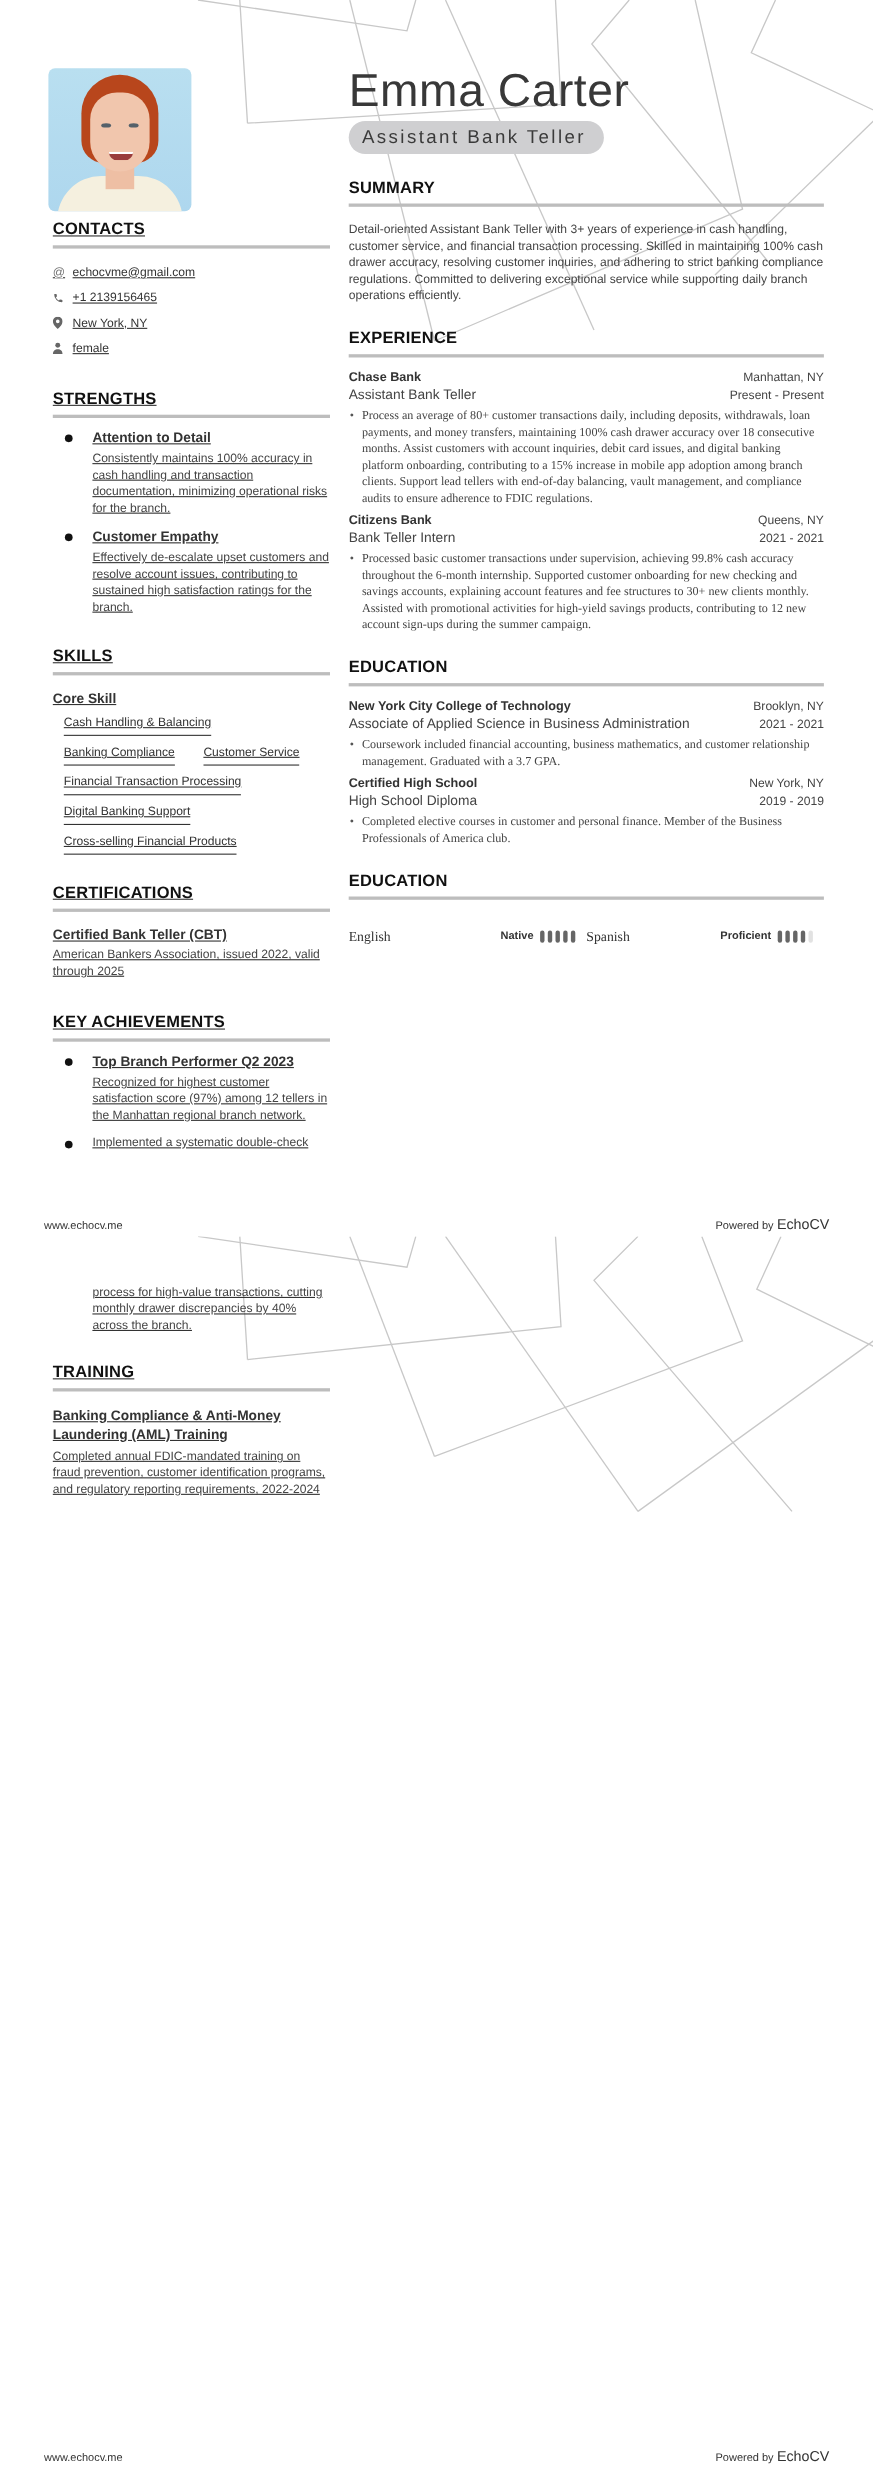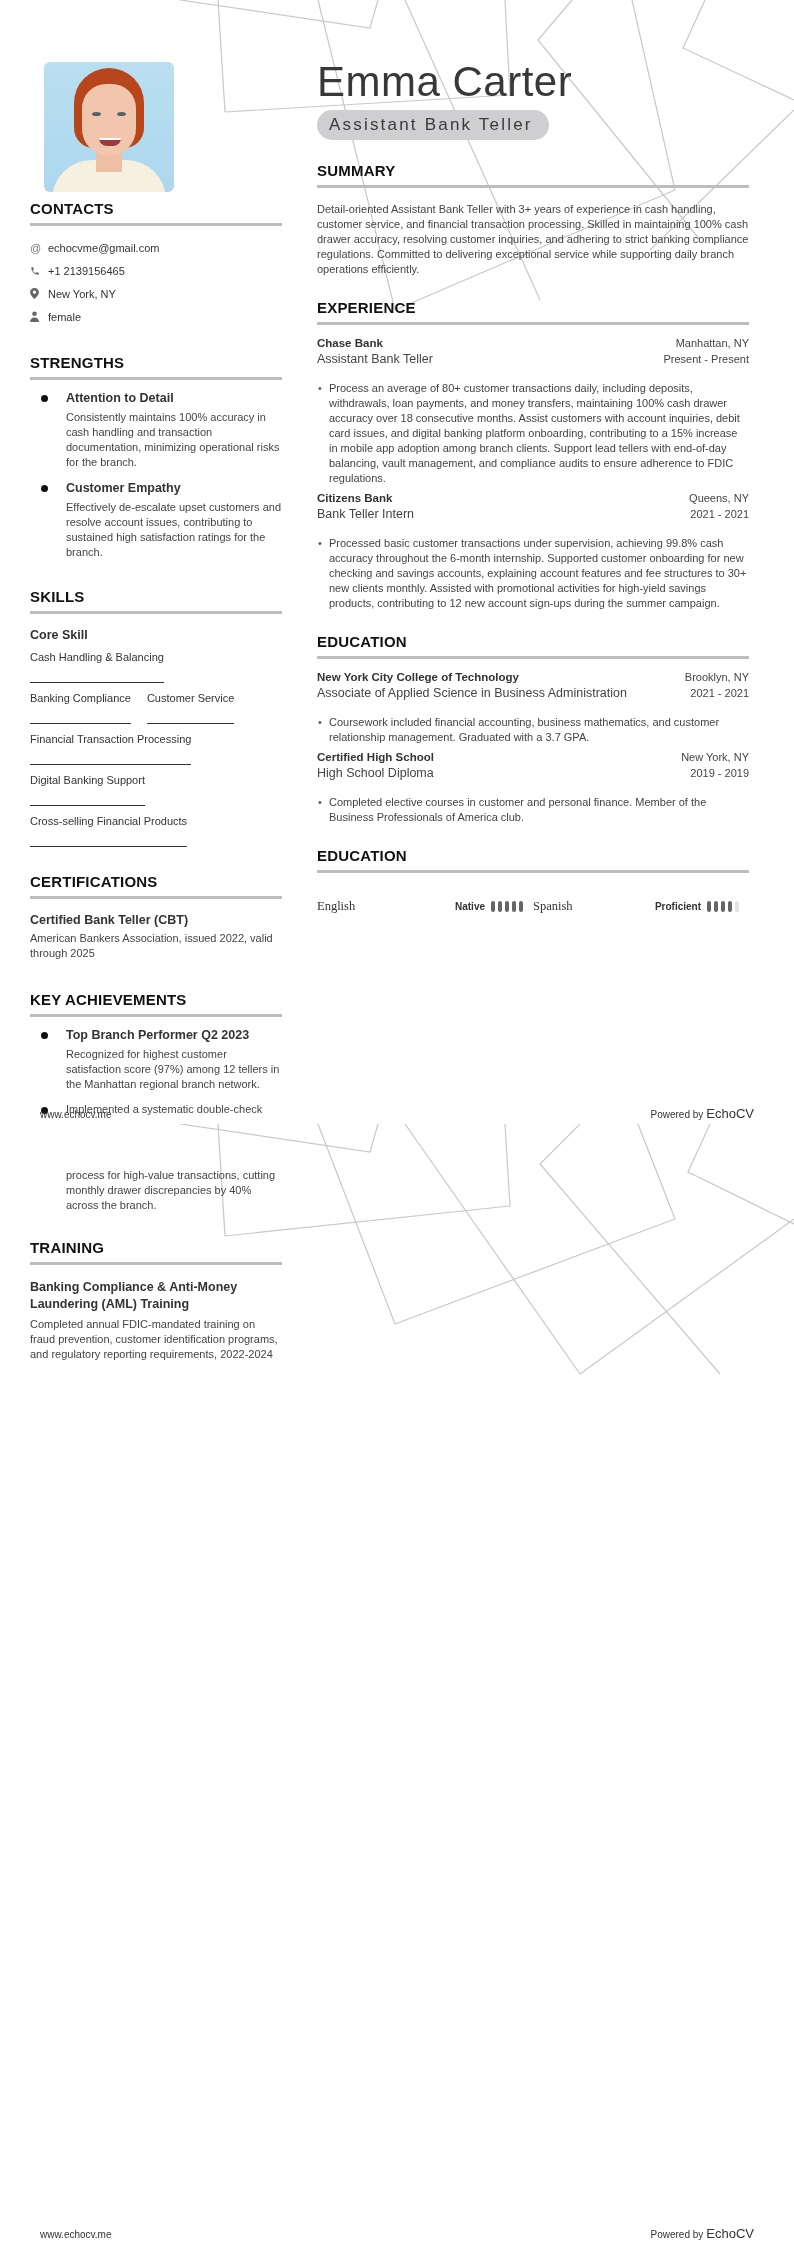--- a/index.html
+++ b/index.html
@@ -21,47 +21,47 @@
   .photo .body { position: absolute; left: 8px; top: 98px; width: 114px; height: 50px; border-radius: 40px 40px 0 0; background: #f5f0df; }
   .photo .neck { position: absolute; left: 52px; top: 88px; width: 26px; height: 22px; background: #eebfa4; }
 
   .name { position: absolute; left: 317px; top: 58px; font-size: 42px; font-weight: 400; color: #383838; letter-spacing: 0.5px; }
   .role-pill { position: absolute; left: 317px; top: 110px; height: 30px; padding: 0 16px 0 12px; border-radius: 15px; background: #cfcfd1;
     font-size: 17px; letter-spacing: 2.2px; color: #3a3a3a; line-height: 30px; }
 
   .sec-title { font-size: 15px; font-weight: 700; color: #111; letter-spacing: 0.2px; }
   .sec-rule { height: 3px; background: #bdbdbd; margin-top: 6px; }
 
-  .left-col { position: absolute; left: 30px; width: 252px; }
+  .left-col { position: absolute; left: 48px; width: 252px; text-decoration: underline; }
   .right-col { position: absolute; left: 317px; width: 432px; }
 
   .contact-item { display: flex; align-items: center; height: 23px; font-size: 11px; color: #333; }
   .contact-item .ico { width: 18px; color: #777; font-size: 11px; display: inline-flex; justify-content: flex-start; }
 
   .bullet-item { position: relative; padding-left: 36px; margin-top: 10px; }
   .bullet-item .dot { position: absolute; left: 11px; top: 5px; width: 7px; height: 7px; border-radius: 50%; background: #111; }
   .bullet-item .b-title { font-size: 12.5px; font-weight: 700; color: #333; line-height: 17px; }
   .bullet-item .b-desc { font-size: 11px; color: #444; line-height: 15px; margin-top: 3px; }
 
   .skill-group { font-size: 12.5px; font-weight: 700; color: #333; margin-top: 14px; }
   .skills { display: flex; flex-wrap: wrap; column-gap: 16px; width: 252px; }
-  .skill { font-size: 11px; color: #333; padding: 3px 0 19px 0; border-bottom: 1.5px solid #333; margin-top: 6px; }
+  .skill { font-size: 11px; color: #333; padding: 3px 0 5px 0; border-bottom: 1.5px solid #333; margin-top: 6px; margin-left: 10px; }
 
   .cert-title { font-size: 12.5px; font-weight: 700; color: #333; margin-top: 14px; }
   .cert-desc { font-size: 11px; color: #444; line-height: 15px; margin-top: 4px; }
 
   .para { font-size: 11px; color: #444; line-height: 15px; }
 
   .entry { margin-top: 12px; }
   .entry-row { display: flex; justify-content: space-between; align-items: baseline; }
   .entry-org { font-size: 11.5px; font-weight: 700; color: #333; }
   .entry-loc { font-size: 11px; color: #444; }
   .entry-role { font-size: 12.5px; color: #444; }
   .entry-date { font-size: 11px; color: #444; }
-  .entry-bullet { position: relative; padding-left: 12px; font-size: 11px; color: #444; line-height: 15px; margin-top: 15px; }
+  .entry-bullet { position: relative; padding-left: 12px; font-size: 11px; color: #444; line-height: 15px; margin-top: 5px; font-family: Liberation Serif, serif; }
   .entry-bullet::before { content: "•"; position: absolute; left: 1px; top: 0; color: #555; }
 
   .lang-row { display: flex; align-items: center; margin-top: 26px; }
   .lang { display: flex; align-items: center; width: 216px; }
   .lang-name { font-size: 12.5px; color: #333; width: 124px; font-family: Liberation Serif, serif; }
   .lang-level { font-size: 10px; font-weight: 700; color: #333; width: 44px; text-align: right; margin-right: 6px; }
   .lang-level.wide { width: 60px; }
   .lang-name.narrow { width: 108px; }
   .pips { display: flex; gap: 3px; }
   .pip { width: 4px; height: 11px; border-radius: 2px; background: #666; }

